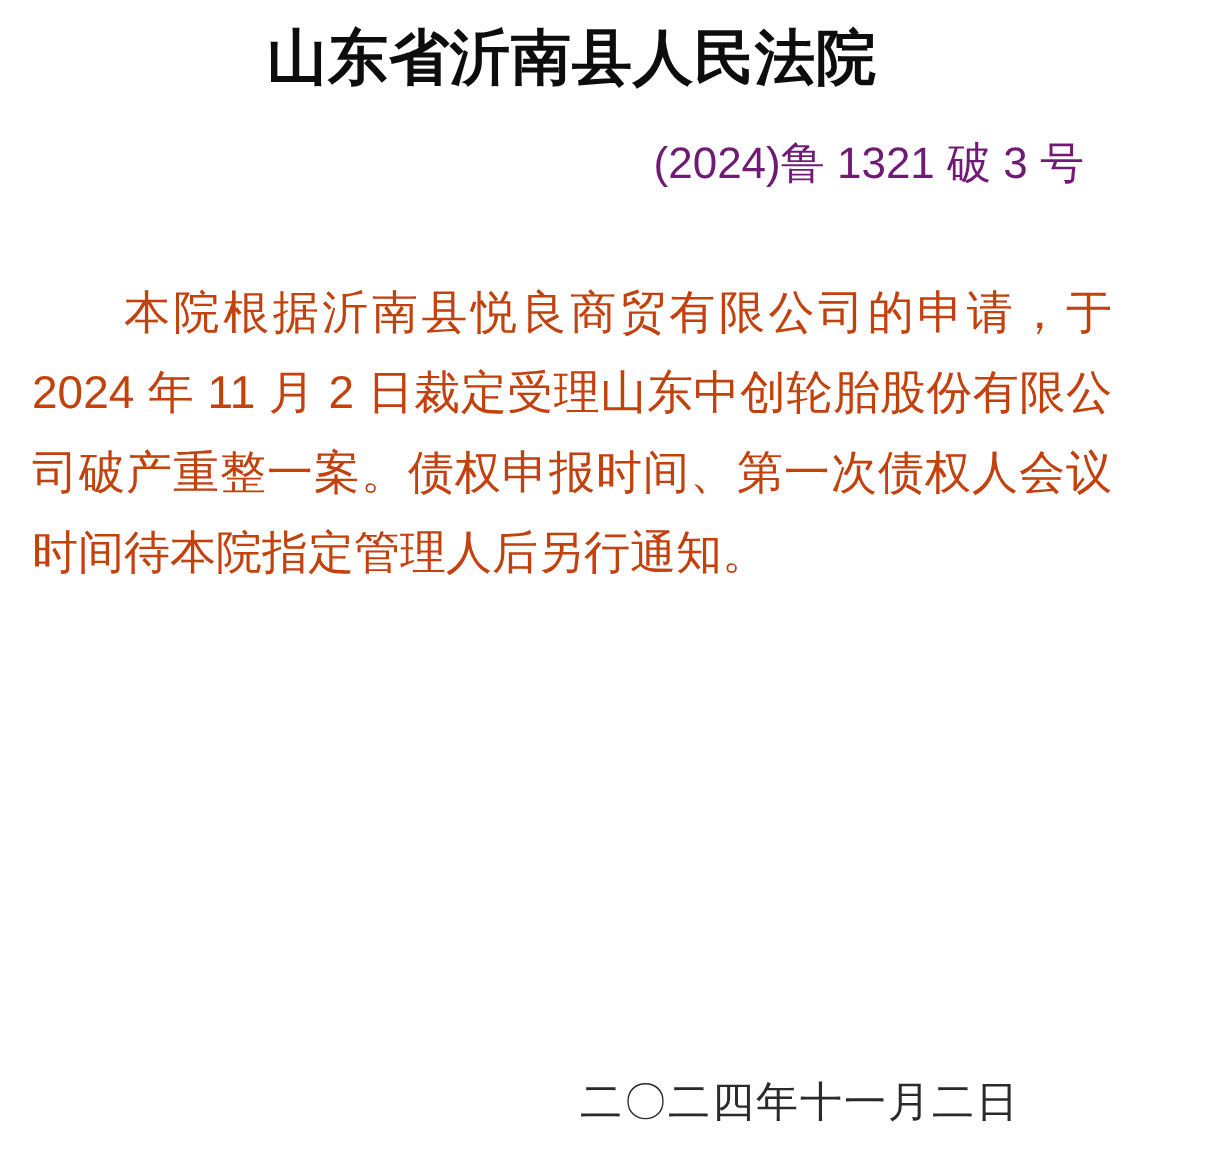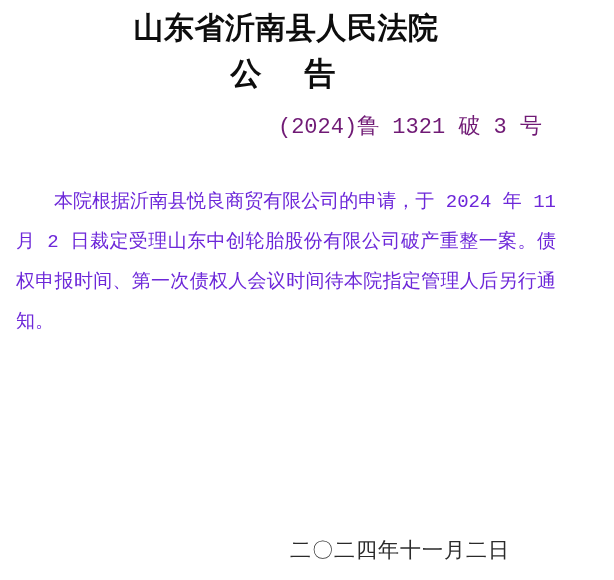--- a/index.html
+++ b/index.html
@@ -7,21 +7,21 @@
     padding: 0;
     background: #ffffff;
   }
   .page {
     position: relative;
     width: 572px;
     height: 580px;
     background: #ffffff;
     overflow: hidden;
     box-sizing: border-box;
-    font-family: Liberation Mono, monospace;
+    font-family: Liberation Sans, sans-serif;
     color: #222222;
   }
   .court-title {
     margin: 0;
     padding-top: 14px;
     text-align: center;
     font-size: 30px;
     line-height: 32px;
     font-weight: 700;
     color: #0d0d0d;
@@ -41,25 +41,25 @@
     padding-right: 30px;
     text-align: right;
     font-size: 22px;
     line-height: 24px;
     font-weight: 400;
     color: #701a75;
   }
   .body-text {
     margin: 42px 0 0 0;
     padding: 0 16px 0 16px;
-    font-size: 19px;
+    font-size: 23px;
     line-height: 40px;
     text-align: justify;
     text-justify: inter-ideograph;
-    color: #6d28d9;
+    color: #c2410c;
   }
   .body-text p {
     margin: 0;
     text-indent: 2em;
   }
   .date-line {
     position: absolute;
     left: 0;
     right: 0;
     bottom: 16px;
@@ -71,21 +71,20 @@
     color: #2a2a2a;
   }
 </style>
 </head>
 <body>
 
 <div class="page">
 
   <h1 class="court-title">山东省沂南县人民法院</h1>
 
-  <h2 class="notice-title">公　告</h2>
 
   <div class="case-number">(2024)鲁 1321 破 3 号</div>
 
   <div class="body-text">
     <p>本院根据沂南县悦良商贸有限公司的申请，于 2024 年 11 月 2 日裁定受理山东中创轮胎股份有限公司破产重整一案。债权申报时间、第一次债权人会议时间待本院指定管理人后另行通知。</p>
   </div>
 
   <div class="date-line">二〇二四年十一月二日</div>
 
 </div>

